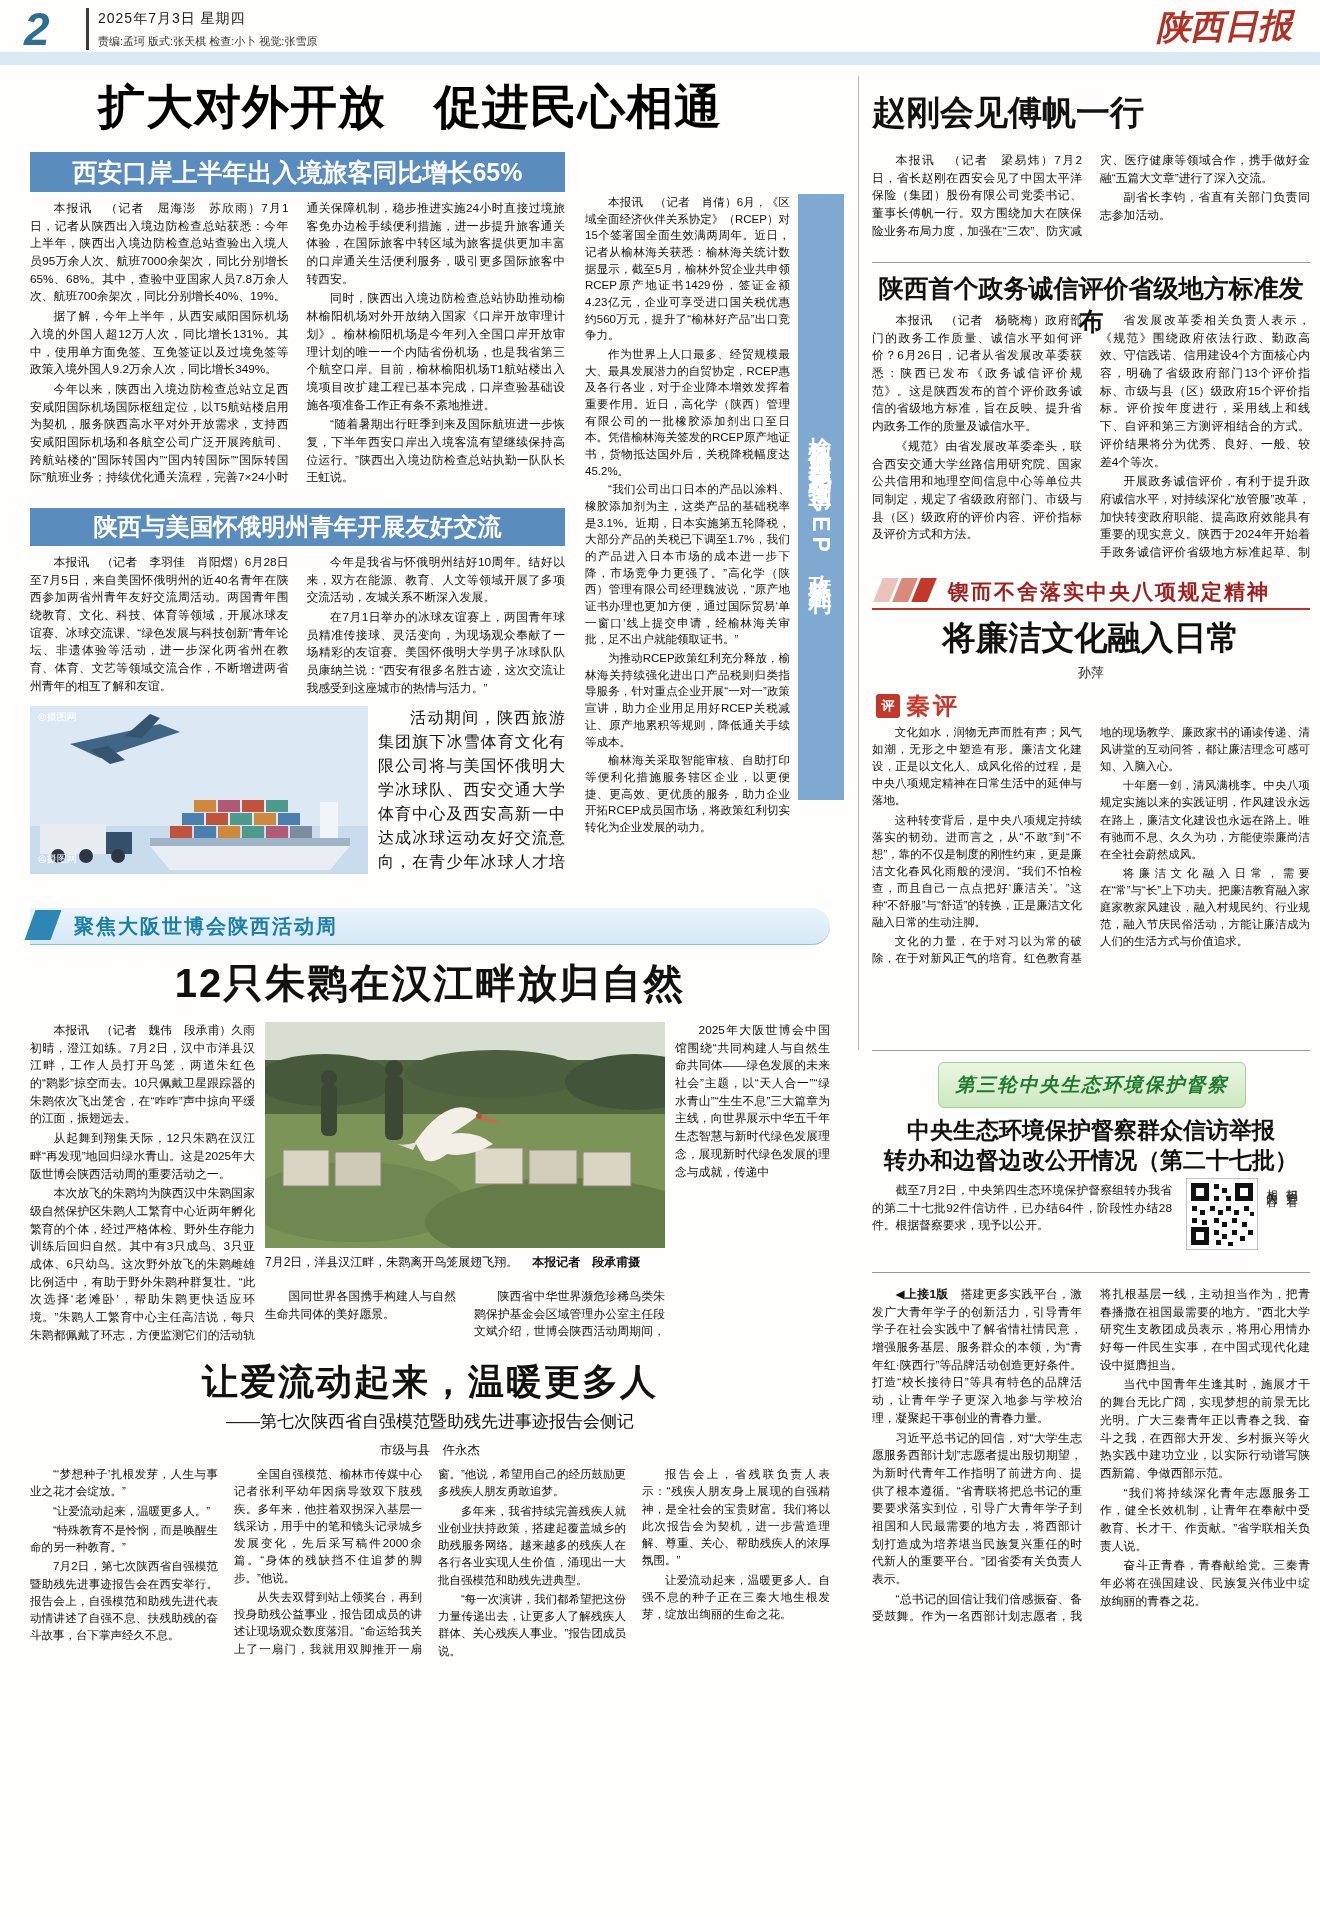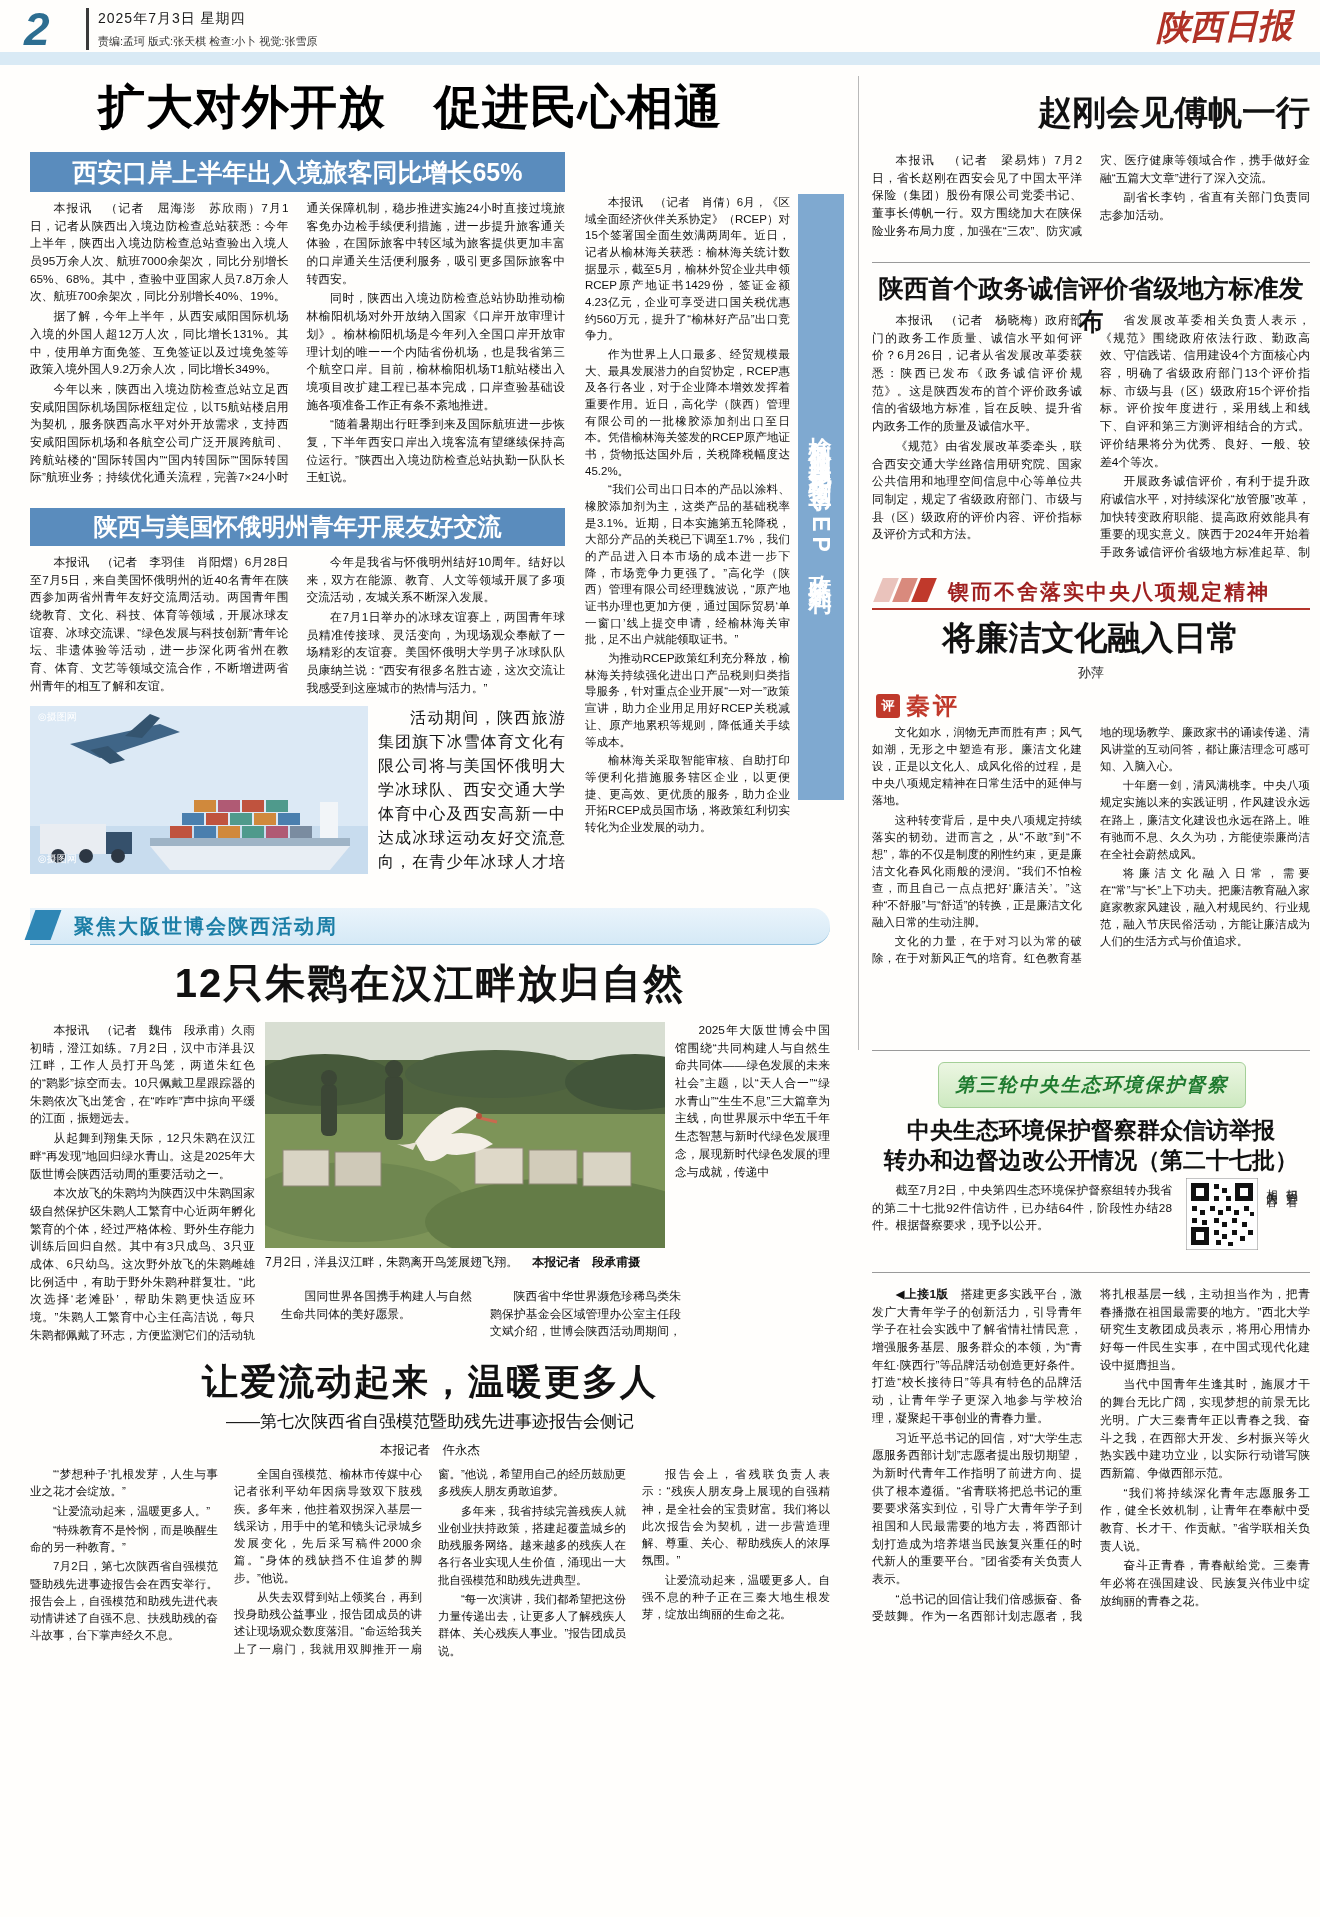--- a/index.html
+++ b/index.html
@@ -25,21 +25,21 @@
   .arta-body{left:30px;top:200px;width:535px;height:302px;}
   .artb-top{left:30px;top:554px;width:535px;height:148px;}
   .artb-illus{left:30px;top:706px;width:338px;height:168px;}
   .artb-side{left:378px;top:706px;width:187px;height:168px;font-size:16px;}
   .illus-credit{position:absolute;left:8px;bottom:8px;font-size:10px;color:#ffffff;}
   
   .rcep-col{left:585px;top:194px;width:205px;height:682px;font-size:11.5px;line-height:1.45;}
   .rcep-strip{left:798px;top:194px;width:46px;height:606px;background:#7fa9d0;color:#fff;writing-mode:vertical-rl;text-orientation:mixed;font-size:23px;font-weight:bold;letter-spacing:5px;display:flex;align-items:center;justify-content:center;}
   .vdiv{left:858px;top:76px;width:1px;height:974px;background:#b9b9b9;}
   
-  .zg-headline{left:872px;top:90px;width:438px;text-align:right;font-size:34px;font-weight:bold;}
+  .zg-headline{left:872px;top:90px;width:438px;text-align:left;font-size:34px;font-weight:bold;}
   .zg-body{left:872px;top:152px;width:438px;height:102px;}
   .hline{height:1px;background:#9a9a9a;}
   .hr1{left:872px;top:262px;width:438px;}
   .cx-headline{left:872px;top:272px;width:438px;text-align:center;font-size:25px;font-weight:bold;}
   .cx-body{left:872px;top:312px;width:438px;height:252px;}
   .kicker{left:872px;top:574px;width:438px;height:34px;border-bottom:2px solid #b5342a;}
   .kicker-shapes{position:absolute;left:6px;top:4px;display:flex;gap:3px;}
   .kshape{width:16px;height:24px;transform:skewX(-22deg);}
   .k1{background:#eac3bc;}.k2{background:#d98a7d;}.k3{background:#c0392b;}
   .kicker-text{position:absolute;left:76px;top:4px;font-size:21px;font-weight:bold;color:#9e1f1f;letter-spacing:2px;}
@@ -62,21 +62,21 @@
   
   .tag-bar{left:30px;top:908px;width:800px;height:36px;background:linear-gradient(180deg,#eaf4fb,#d5e9f6);border-radius:0 18px 18px 0;border-bottom:1px solid #8fc0dd;}
   .tag-shape{position:absolute;left:0px;top:2px;width:26px;height:30px;background:#2e86b5;transform:skewX(-20deg);}
   .tag-text{position:absolute;left:44px;top:5px;font-size:20px;font-weight:bold;color:#1b7ea6;letter-spacing:2px;}
   .ibis-headline{left:30px;top:956px;width:800px;text-align:center;font-size:40px;font-weight:bold;letter-spacing:2px;}
   .ibis-left{left:30px;top:1022px;width:225px;height:322px;}
   .ibis-photo{left:265px;top:1022px;width:400px;height:226px;}
   .ibis-caption{left:265px;top:1254px;width:400px;font-size:12px;line-height:1.4;color:#111;}
   .cap-credit{font-weight:bold;margin-left:14px;}
   .ibis-right{left:675px;top:1022px;width:155px;height:322px;}
-  .ibis-bottom{left:281px;top:1288px;width:400px;height:56px;}
+  .ibis-bottom{left:265px;top:1288px;width:400px;height:56px;}
   
   .love-headline{left:30px;top:1358px;width:800px;text-align:center;font-size:36px;font-weight:bold;letter-spacing:2px;}
   .love-subhead{left:30px;top:1410px;width:800px;text-align:center;font-size:17px;color:#111;}
   .love-byline{left:30px;top:1442px;width:800px;text-align:center;font-size:12.5px;}
   .love-body{left:30px;top:1466px;width:800px;height:434px;column-count:4;column-gap:16px;font-size:11.5px;}
   .quote{color:#111;}
 </style>
 </head>
 <body>
 
@@ -322,21 +322,21 @@
   <div class="abs art-body ibis-right">
     <p>2025年大阪世博会中国馆围绕“共同构建人与自然生命共同体——绿色发展的未来社会”主题，以“天人合一”“绿水青山”“生生不息”三大篇章为主线，向世界展示中华五千年生态智慧与新时代绿色发展理念，展现新时代绿色发展的理念与成就，传递中</p>
   </div>
   <div class="abs art-body cols2 ibis-bottom">
     <p>国同世界各国携手构建人与自然生命共同体的美好愿景。</p>
     <p>陕西省中华世界濒危珍稀鸟类朱鹮保护基金会区域管理办公室主任段文斌介绍，世博会陕西活动周期间，陕西将以朱鹮放归自然“云上”互动的方式，展现人与自然和谐共生的美好图景，向世界讲述濒危物种保护的“陕西故事”，让“国宝”朱鹮成为生态文明交流互鉴的“新使者”，谱写世界濒危物种保护的成功典范“新篇章”。</p>
   </div>
 
   <div class="abs love-headline">让爱流动起来，温暖更多人</div>
   <div class="abs love-subhead">——第七次陕西省自强模范暨助残先进事迹报告会侧记</div>
-  <div class="abs love-byline">本报记者　仵永杰</div>
+  <div class="abs love-byline">市级与县　仵永杰</div>
   <div class="abs art-body love-body">
     <p class="quote">“‘梦想种子’扎根发芽，人生与事业之花才会绽放。”</p>
     <p class="quote">“让爱流动起来，温暖更多人。”</p>
     <p class="quote">“特殊教育不是怜悯，而是唤醒生命的另一种教育。”</p>
     <p>7月2日，第七次陕西省自强模范暨助残先进事迹报告会在西安举行。报告会上，自强模范和助残先进代表动情讲述了自强不息、扶残助残的奋斗故事，台下掌声经久不息。</p>
     <p>全国自强模范、榆林市传媒中心记者张利平幼年因病导致双下肢残疾。多年来，他拄着双拐深入基层一线采访，用手中的笔和镜头记录城乡发展变化，先后采写稿件2000余篇。“身体的残缺挡不住追梦的脚步。”他说。</p>
     <p>从失去双臂到站上领奖台，再到投身助残公益事业，报告团成员的讲述让现场观众数度落泪。“命运给我关上了一扇门，我就用双脚推开一扇窗。”他说，希望用自己的经历鼓励更多残疾人朋友勇敢追梦。</p>
     <p>多年来，我省持续完善残疾人就业创业扶持政策，搭建起覆盖城乡的助残服务网络。越来越多的残疾人在各行各业实现人生价值，涌现出一大批自强模范和助残先进典型。</p>
     <p>“每一次演讲，我们都希望把这份力量传递出去，让更多人了解残疾人群体、关心残疾人事业。”报告团成员说。</p>
     <p>报告会上，省残联负责人表示：“残疾人朋友身上展现的自强精神，是全社会的宝贵财富。我们将以此次报告会为契机，进一步营造理解、尊重、关心、帮助残疾人的浓厚氛围。”</p>

